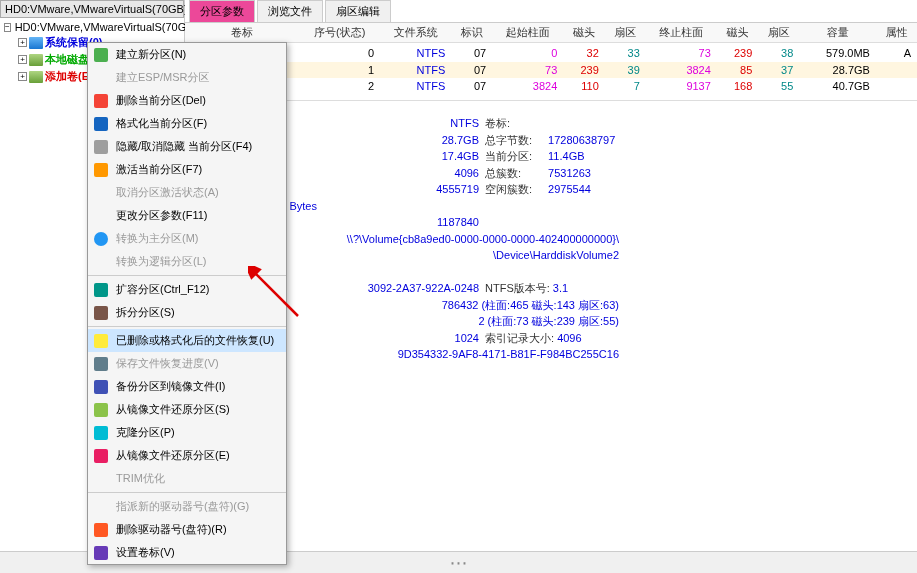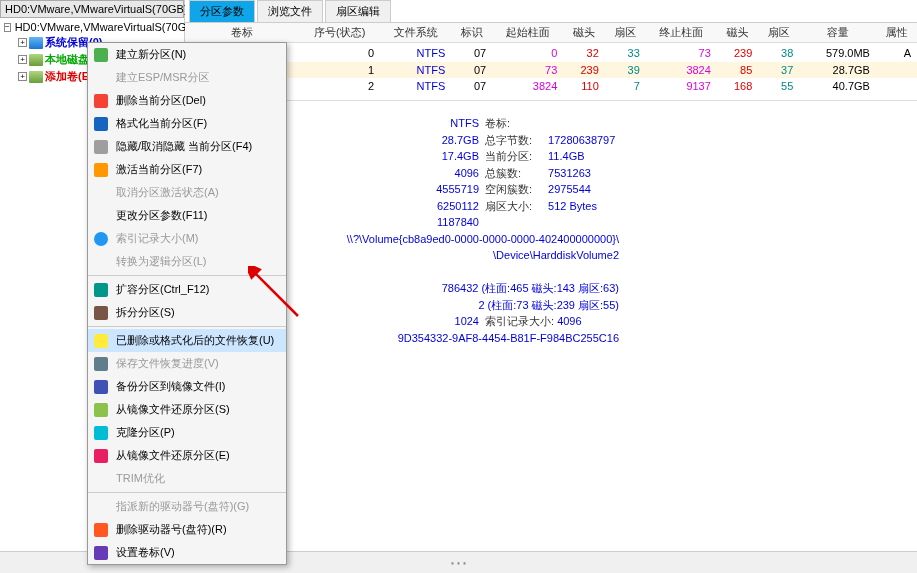--- a/index.html
+++ b/index.html
@@ -17,21 +17,21 @@
 .blue-disk{background:linear-gradient(#64b5f6,#1976d2);border-radius:1px}
 .green-disk{background:linear-gradient(#aed581,#689f38);border-radius:1px}
 .tree-text{color:#000}
 .tree-text.blue{color:#00d}
 .tree-text.green{color:#0a0}
 .tree-text.red{color:#d00}
 .tree-text.bold{font-weight:bold}
 .right-panel{flex:1;background:#fff;display:flex;flex-direction:column}
 .tabs{border-bottom:1px solid #ccc;display:flex;padding-left:4px}
 .tab{padding:3px 10px;border:1px solid #ccc;border-bottom:none;margin-right:2px;background:#f0f0f0;cursor:pointer}
-.tab.active{background:#0ea5e9}
+.tab.active{background:#ec4899}
 .table{width:100%;border-collapse:collapse}
 .table th{text-align:center;padding:2px 4px;border-bottom:1px solid #ddd;font-weight:normal;color:#333;background:#f8f8f8}
 .table td{text-align:right;padding:2px 6px}
 .table tr.hl{background:#fff6e0}
 .table tr.norm{background:#fff}
 .c-blue{color:#00d}
 .c-mag{color:#d0d}
 .c-red{color:#d00}
 .c-cyan{color:#088}
 .info-area{padding:8px 20px;color:#333;line-height:1.5}
@@ -184,63 +184,66 @@
         </div>
       <div class="info-row">
           <div class="info-left">4096</div>
           <div class="info-right"><span class="info-label">总簇数:</span> <span class="info-val">7531263</span></div>
         </div>
       <div class="info-row">
           <div class="info-left">4555719</div>
           <div class="info-right"><span class="info-label">空闲簇数:</span> <span class="info-val">2975544</span></div>
         </div>
       <div class="info-row">
-          <div class="info-left">6250112</div>
           <div class="info-right"><span class="info-label">扇区大小:</span> <span class="info-val">512 Bytes</span></div>
         </div>
       <div class="info-row">
           <div class="info-left">1187840</div>
           <div class="info-right"></div>
         </div>
       <div class="info-row">
           <div class="info-left" style="width:420px">\\?\Volume{cb8a9ed0-0000-0000-0000-402400000000}\</div>
         </div>
       <div class="info-row">
           <div class="info-left" style="width:420px">\Device\HarddiskVolume2</div>
         </div>
       <br>
       <div class="info-row">
+          <div class="info-left">3092-2A37-922A-0248</div>
+          <div class="info-right"><span class="info-label">NTFS版本号:</span> <span class="info-val">3.1</span></div>
+        </div>
+      <div class="info-row">
           <div class="info-left" style="width:420px">786432 (柱面:465 磁头:143 扇区:63)</div>
         </div>
       <div class="info-row">
           <div class="info-left" style="width:420px">2 (柱面:73 磁头:239 扇区:55)</div>
         </div>
       <div class="info-row">
           <div class="info-left">1024</div>
           <div class="info-right"><span class="info-label">索引记录大小:</span> <span class="info-val">4096</span></div>
         </div>
       <div class="info-row">
-          <div class="info-left" style="width:420px">9D354332-9AF8-4454-B81F-F984BC255C16</div>
+          <div class="info-left" style="width:420px">9D354332-9AF8-4171-B81F-F984BC255C16</div>
         </div>
       <br>
       <div style="color:#333">情况图:</div>
     </div>
   </div>
 </div>
 
 <div class="context-menu" id="cmenu">
     <div class="menu-item"><span class="menu-icon mi-new"></span><span>建立新分区(N)</span></div>
     <div class="menu-item disabled"><span>建立ESP/MSR分区</span></div>
     <div class="menu-item"><span class="menu-icon mi-del"></span><span>删除当前分区(Del)</span></div>
     <div class="menu-item"><span class="menu-icon mi-fmt"></span><span>格式化当前分区(F)</span></div>
     <div class="menu-item"><span class="menu-icon mi-hide"></span><span>隐藏/取消隐藏 当前分区(F4)</span></div>
     <div class="menu-item"><span class="menu-icon mi-act"></span><span>激活当前分区(F7)</span></div>
     <div class="menu-item disabled"><span>取消分区激活状态(A)</span></div>
     <div class="menu-item"><span>更改分区参数(F11)</span></div>
-    <div class="menu-item disabled"><span class="menu-icon mi-conv"></span><span>索引记录大小(M)</span></div>
+    <div class="menu-item disabled"><span class="menu-icon mi-conv"></span><span>转换为主分区(M)</span></div>
     <div class="menu-item disabled"><span>转换为逻辑分区(L)</span></div>
     <div class="menu-sep"></div>
     <div class="menu-item"><span class="menu-icon mi-ext"></span><span>扩容分区(Ctrl_F12)</span></div>
     <div class="menu-item"><span class="menu-icon mi-split"></span><span>拆分分区(S)</span></div>
     <div class="menu-sep"></div>
     <div class="menu-item highlighted"><span class="menu-icon mi-recover"></span><span>已删除或格式化后的文件恢复(U)</span></div>
     <div class="menu-item disabled"><span class="menu-icon mi-save"></span><span>保存文件恢复进度(V)</span></div>
     <div class="menu-item"><span class="menu-icon mi-back"></span><span>备份分区到镜像文件(I)</span></div>
     <div class="menu-item"><span class="menu-icon mi-rest"></span><span>从镜像文件还原分区(S)</span></div>
     <div class="menu-item"><span class="menu-icon mi-clone"></span><span>克隆分区(P)</span></div>

